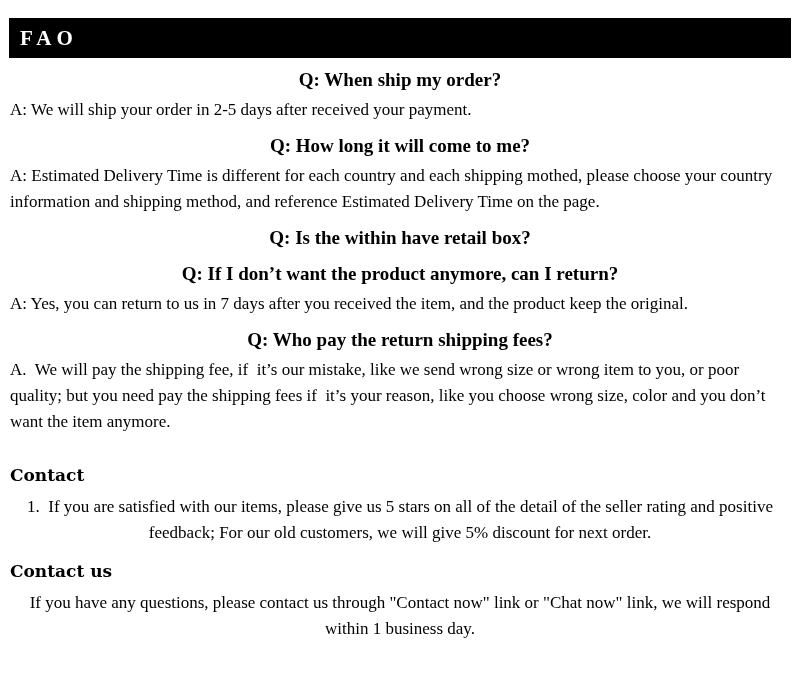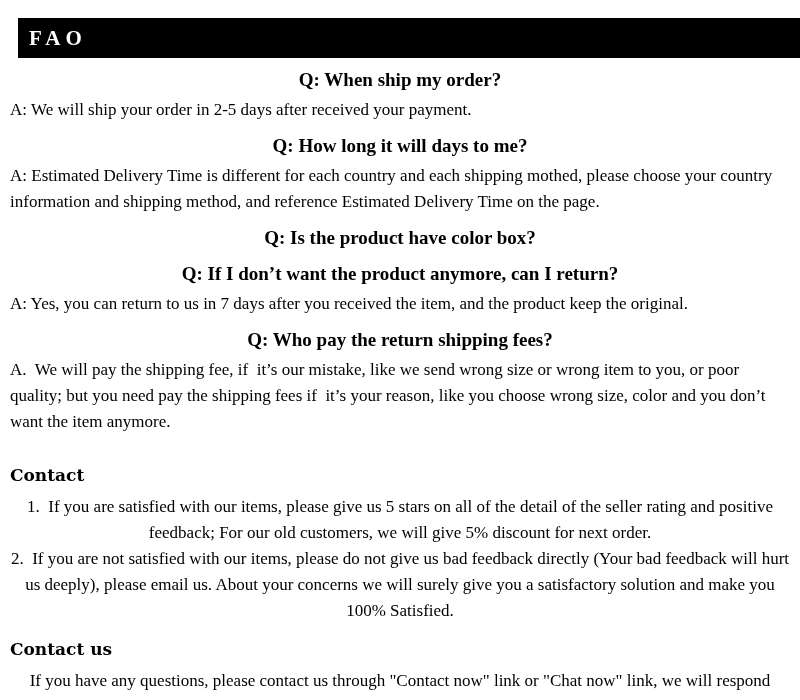--- a/index.html
+++ b/index.html
@@ -18,21 +18,21 @@
   .page {
     position: relative;
     width: 800px;
     height: 700px;
     box-sizing: border-box;
   }
 
   
   .header-bar {
     position: absolute;
-    left: 18px;
+    left: 9px;
     top: 18px;
     width: 782px;
     height: 40px;
     background: #000000;
     display: flex;
     align-items: center;
   }
   .header-title {
     color: #ffffff;
     font-family: "Liberation Serif", "DejaVu Serif", serif;
@@ -110,42 +110,41 @@
   </div>
 
   <div class="content">
 
     <div class="qa-block">
       <p class="q-line">Q: When ship my order?</p>
       <p class="a-line">A: We will ship your order in 2-5 days after received your payment.</p>
     </div>
 
     <div class="qa-block">
-      <p class="q-line">Q: How long it will days to me?</p>
+      <p class="q-line">Q: How long it will come to me?</p>
       <p class="a-line">A: Estimated Delivery Time is different for each country and each shipping mothed, please choose your country information and shipping method, and reference Estimated Delivery Time on the page.</p>
     </div>
 
     <div class="qa-block">
-      <p class="q-line">Q: Is the product have color box?</p>
+      <p class="q-line">Q: Is the within have retail box?</p>
     </div>
 
     <div class="qa-block">
       <p class="q-line">Q: If I don’t want the product anymore, can I return?</p>
       <p class="a-line">A: Yes, you can return to us in 7 days after you received the item, and the product keep the original.</p>
     </div>
 
     <div class="qa-block">
       <p class="q-line">Q: Who pay the return shipping fees?</p>
       <p class="a-line">A.  We will pay the shipping fee, if  it’s our mistake, like we send wrong size or wrong item to you, or poor quality; but you need pay the shipping fees if  it’s your reason, like you choose wrong size, color and you don’t want the item anymore.</p>
     </div>
 
     <div class="feedback-section">
       <p class="section-heading">Contact</p>
       <p class="para">1.  If you are satisfied with our items, please give us 5 stars on all of the detail of the seller rating and positive feedback; For our old customers, we will give 5% discount for next order.</p>
-      <p class="para">2.  If you are not satisfied with our items, please do not give us bad feedback directly (Your bad feedback will hurt us deeply), please email us. About your concerns we will surely give you a satisfactory solution and make you 100% Satisfied.</p>
     </div>
 
     <div class="contact-section">
       <p class="section-heading">Contact us</p>
       <p class="para">If you have any questions, please contact us through "Contact now" link or "Chat now" link, we will respond within 1 business day.</p>
     </div>
 
   </div>
 </div>
 

